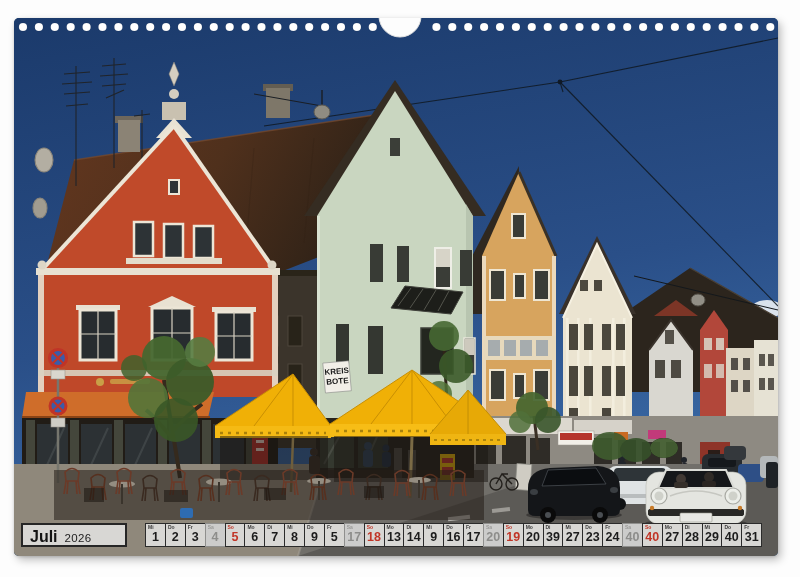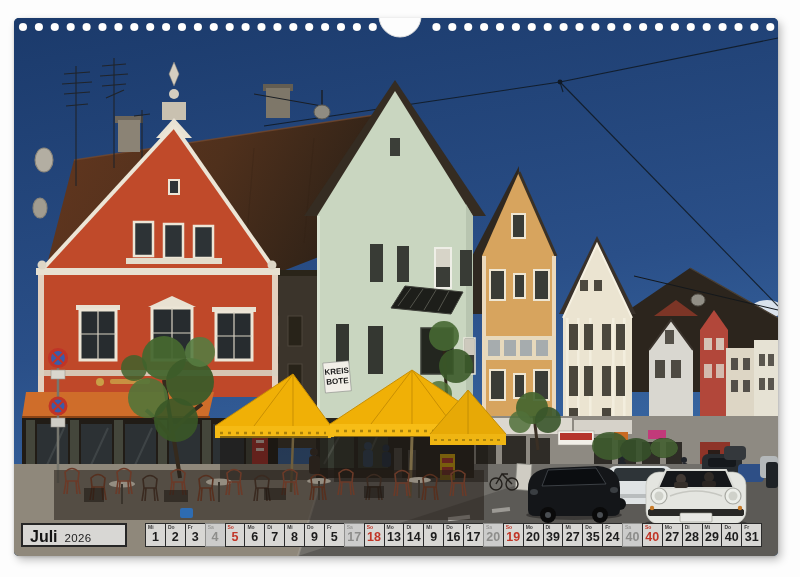--- a/index.html
+++ b/index.html
@@ -637,21 +637,21 @@
           <div class="day">
             <span class="wd">Di</span>
             <span class="num">39</span>
           </div>
           <div class="day">
             <span class="wd">Mi</span>
             <span class="num">27</span>
           </div>
           <div class="day">
             <span class="wd">Do</span>
-            <span class="num">35</span>
+            <span class="num">23</span>
           </div>
           <div class="day">
             <span class="wd">Fr</span>
             <span class="num">24</span>
           </div>
           <div class="day sat">
             <span class="wd">Sa</span>
             <span class="num">40</span>
           </div>
           <div class="day sun">

